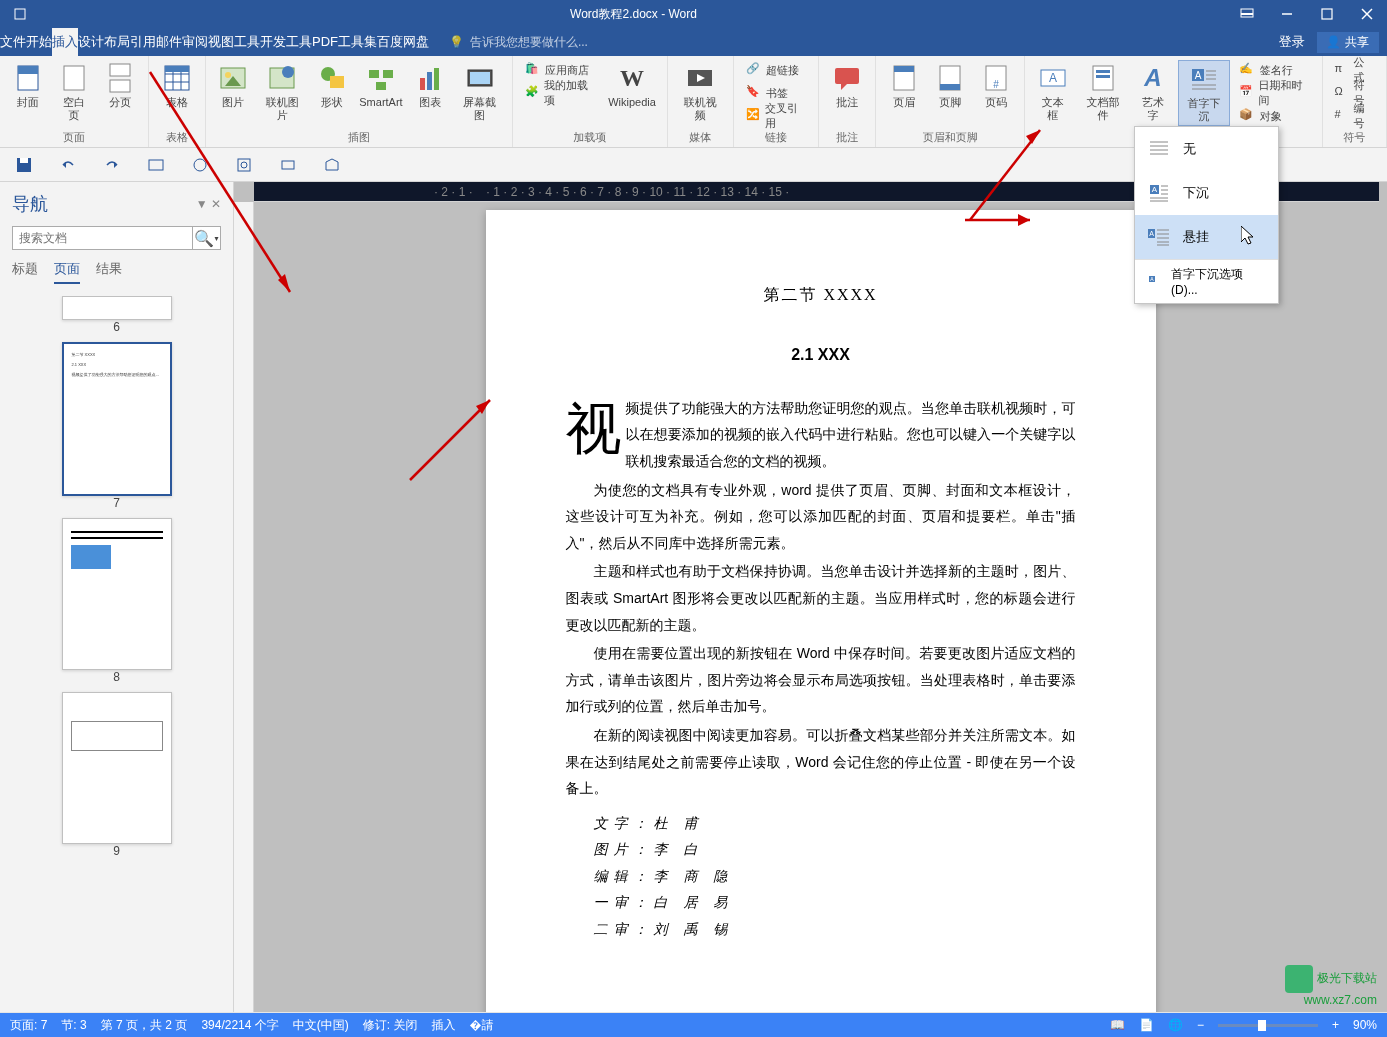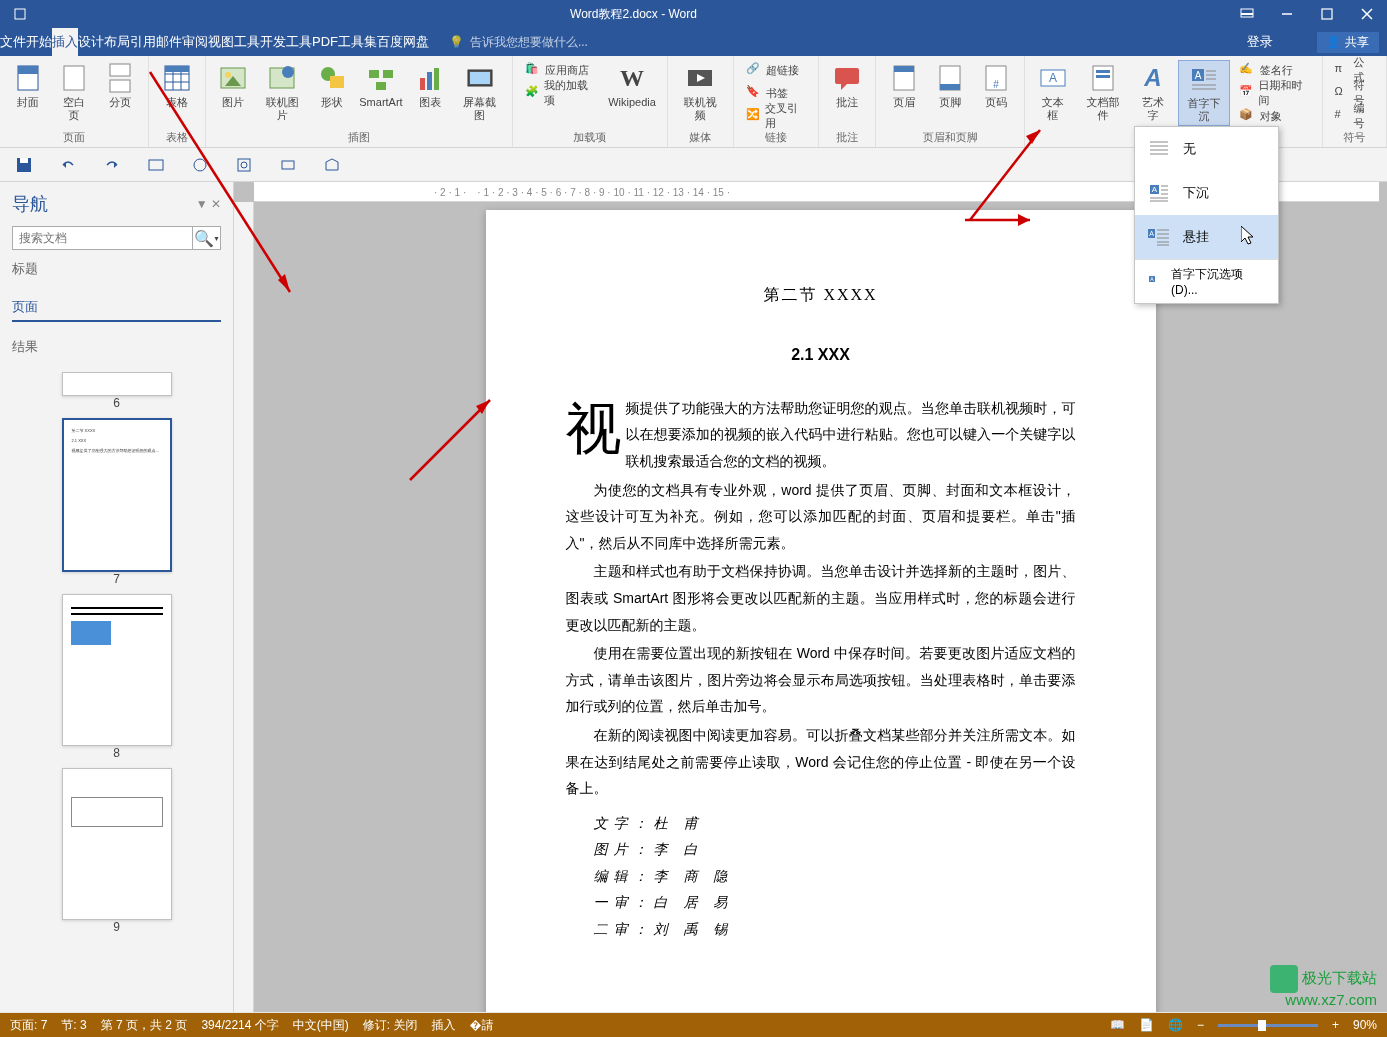--- a/index.html
+++ b/index.html
@@ -11,21 +11,21 @@
 .titlebar .win-controls { display: flex; gap: 0; }
 .titlebar .win-btn { width: 40px; height: 28px; display: flex; align-items: center; justify-content: center; cursor: pointer; }
 .titlebar .ribbon-opts { width: 40px; height: 28px; display: flex; align-items: center; justify-content: center; }
 
 
 .menubar { background: #2b579a; height: 28px; display: flex; align-items: center; color: white; font-size: 13px; }
 .menubar .tab { padding: 0 0; height: 28px; display: flex; align-items: center; cursor: pointer; }
 .menubar .tab.active { background: #f3f3f3; color: #2b579a; }
 .menubar .tell-me { margin-left: 20px; opacity: 0.7; display: flex; align-items: center; gap: 6px; font-size: 12px; }
 .menubar .right { margin-left: auto; display: flex; align-items: center; gap: 4px; padding-right: 8px; }
-.menubar .share { background: #3a6cb5; padding: 2px 10px; font-size: 12px; margin-left: 32px; }
+.menubar .share { background: #3a6cb5; padding: 2px 10px; font-size: 12px; }
 
 
 .ribbon { background: #f3f3f3; height: 92px; display: flex; border-bottom: 1px solid #d4d4d4; font-size: 11px; color: #444; }
 .ribbon-group { border-right: 1px solid #e0e0e0; padding: 4px 8px 2px 8px; display: flex; flex-direction: column; justify-content: space-between; }
 .ribbon-group .group-content { display: flex; gap: 6px; align-items: flex-start; }
 .ribbon-group .group-label { text-align: center; font-size: 11px; color: #666; padding-top: 2px; }
 .ribbon-btn-big { display: flex; flex-direction: column; align-items: center; gap: 2px; padding: 2px 4px; cursor: pointer; min-width: 36px; }
 .ribbon-btn-big .icon { width: 32px; height: 32px; display: flex; align-items: center; justify-content: center; }
 .ribbon-btn-big .label { font-size: 11px; text-align: center; line-height: 13px; }
 .ribbon-btn-big.active { background: #c8d8ee; border: 1px solid #8aabd8; }
@@ -39,33 +39,33 @@
 
 
 .main { display: flex; height: 830px; }
 
 
 .nav-pane { width: 234px; background: #f3f3f3; border-right: 1px solid #d4d4d4; padding: 10px 12px; display: flex; flex-direction: column; }
 .nav-title { font-size: 18px; color: #2b579a; margin-bottom: 10px; display: flex; justify-content: space-between; align-items: center; }
 .nav-search { display: flex; border: 1px solid #ababab; background: white; height: 24px; margin-bottom: 10px; }
 .nav-search input { flex: 1; border: none; padding: 0 6px; font-size: 12px; outline: none; }
 .nav-search .search-btn { width: 28px; border-left: 1px solid #ababab; display: flex; align-items: center; justify-content: center; color: #444; }
-.nav-tabs { display: flex; gap: 16px; font-size: 13px; color: #666; margin-bottom: 12px; flex-direction: column; }
+.nav-tabs { display: flex; gap: 16px; font-size: 13px; color: #666; margin-bottom: 12px; }
 .nav-tabs .nav-tab { cursor: pointer; padding-bottom: 4px; }
 .nav-tabs .nav-tab.active { color: #2b579a; border-bottom: 2px solid #2b579a; }
 .nav-thumbs { flex: 1; overflow-y: auto; display: flex; flex-direction: column; align-items: center; gap: 8px; }
 .thumb { width: 110px; background: white; border: 1px solid #c0c0c0; box-shadow: 0 1px 3px rgba(0,0,0,0.15); }
 .thumb.selected { border: 2px solid #2b579a; }
 .thumb .thumb-content { width: 100%; height: 150px; padding: 8px; font-size: 4px; color: #333; overflow: hidden; }
 .thumb-num { text-align: center; font-size: 12px; color: #444; }
 
 
 .doc-area { flex: 1; background: #bfbfbf; position: relative; overflow: hidden; }
 .ruler-v { position: absolute; left: 0; top: 20px; width: 20px; bottom: 0; background: #f3f3f3; border-right: 1px solid #d4d4d4; }
-.ruler-h { position: absolute; left: 20px; top: 0; right: 8px; height: 20px; background: #ffffff; border-bottom: 1px solid #d4d4d4; font-size: 10px; color: #888; }
+.ruler-h { position: absolute; left: 20px; top: 0; right: 8px; height: 20px; background: #0f172a; border-bottom: 1px solid #d4d4d4; font-size: 12px; color: #888; }
 .ruler-h .ruler-body { position: absolute; left: 180px; top: 0; height: 20px; display: flex; align-items: center; }
 .doc-scroll { position: absolute; left: 20px; top: 20px; right: 0; bottom: 0; overflow: auto; display: flex; justify-content: center; padding-top: 8px; }
 .page { width: 670px; min-height: 900px; background: white; box-shadow: 0 2px 8px rgba(0,0,0,0.25); padding: 70px 80px; font-family: "SimSun", serif; font-size: 14px; line-height: 1.9; color: #000; position: relative; }
 .page h2 { text-align: center; font-size: 16px; font-weight: normal; font-family: "SimSun"; margin-bottom: 30px; letter-spacing: 2px; }
 .page h3 { text-align: center; font-size: 16px; font-weight: bold; margin-bottom: 24px; }
 .drop-cap-para { position: relative; }
 .drop-cap { float: left; font-size: 56px; line-height: 56px; font-family: "SimSun"; margin-right: 4px; margin-top: 6px; }
 .page p { text-align: justify; margin-bottom: 2px; text-indent: 2em; }
 .page p.no-indent { text-indent: 0; }
 .credits { margin-top: 8px; }
@@ -76,28 +76,28 @@
 .dropdown .dd-item { display: flex; align-items: center; gap: 12px; padding: 10px 12px; cursor: pointer; }
 .dropdown .dd-item.hover { background: #cde0f6; }
 .dropdown .dd-icon { width: 24px; height: 24px; display: flex; align-items: center; justify-content: center; }
 .dropdown .dd-sep { border-top: 1px solid #e0e0e0; }
 .dropdown .dd-options { padding: 6px 12px 6px 36px; font-size: 12px; cursor: pointer; display: flex; align-items: center; gap: 8px; }
 
 
 .arrow { position: absolute; pointer-events: none; z-index: 200; }
 
 
-.statusbar { position: absolute; bottom: 0; left: 0; right: 0; height: 24px; background: #a16207; color: white; font-size: 12px; display: flex; align-items: center; padding: 0 10px; gap: 14px; }
+.statusbar { position: absolute; bottom: 0; left: 0; right: 0; height: 24px; background: #3b82f6; color: white; font-size: 12px; display: flex; align-items: center; padding: 0 10px; gap: 14px; }
 .statusbar .spacer { flex: 1; }
 .statusbar .sb-item { cursor: pointer; }
 .statusbar .zoom-slider { width: 100px; height: 3px; background: #6a8bc0; position: relative; }
 .statusbar .zoom-slider .thumb-s { position: absolute; left: 40%; top: -4px; width: 8px; height: 11px; background: white; }
 
 
-.watermark { position: absolute; right: 10px; bottom: 30px; font-size: 15px; color: #1a9e3c; z-index: 300; text-align: right; line-height: 14px; }
+.watermark { position: absolute; right: 10px; bottom: 30px; font-size: 12px; color: #1a9e3c; z-index: 300; text-align: right; line-height: 14px; }
 .watermark .wm-icon { display: inline-block; width: 28px; height: 28px; background: #3cb371; border-radius: 4px; vertical-align: middle; margin-right: 4px; }
 .i32 { width: 32px; height: 32px; }
 svg { display: block; }
 
 
 .cursor-pointer { position: absolute; right: 130px; top: 226px; z-index: 250; pointer-events: none; }
 </style>
 </head>
 <body>
 

